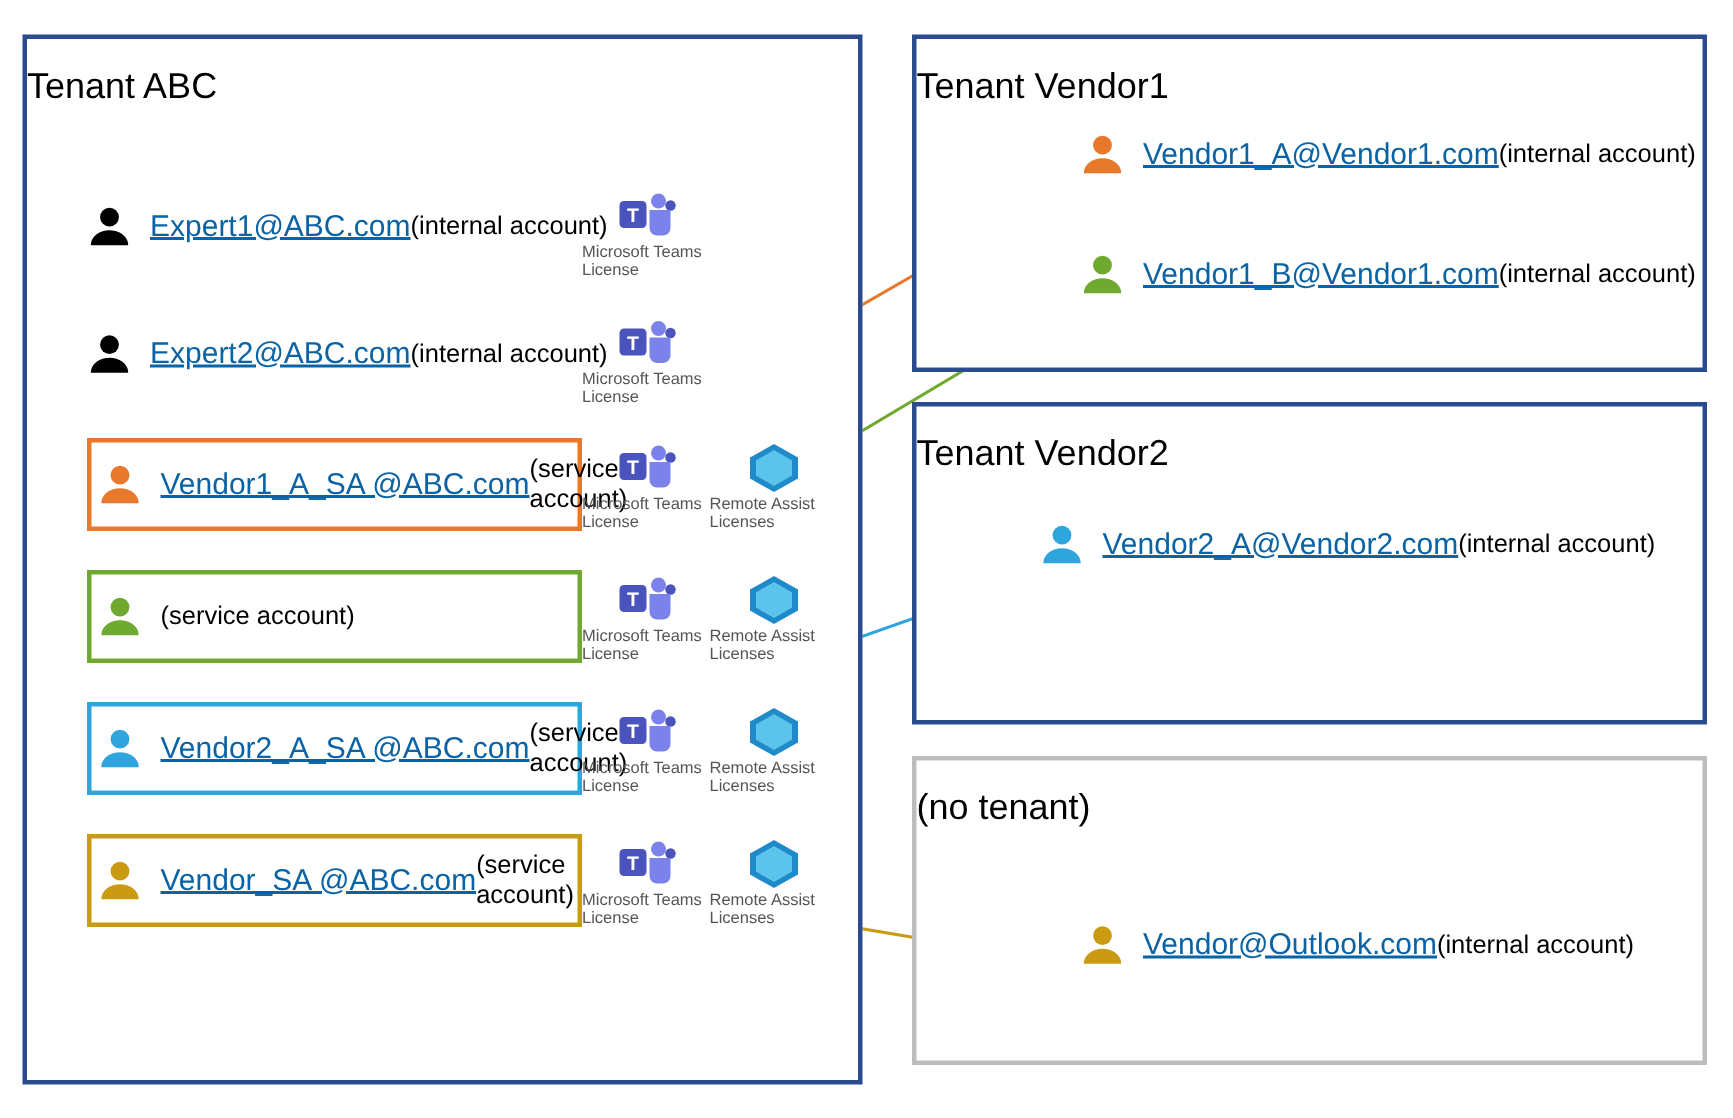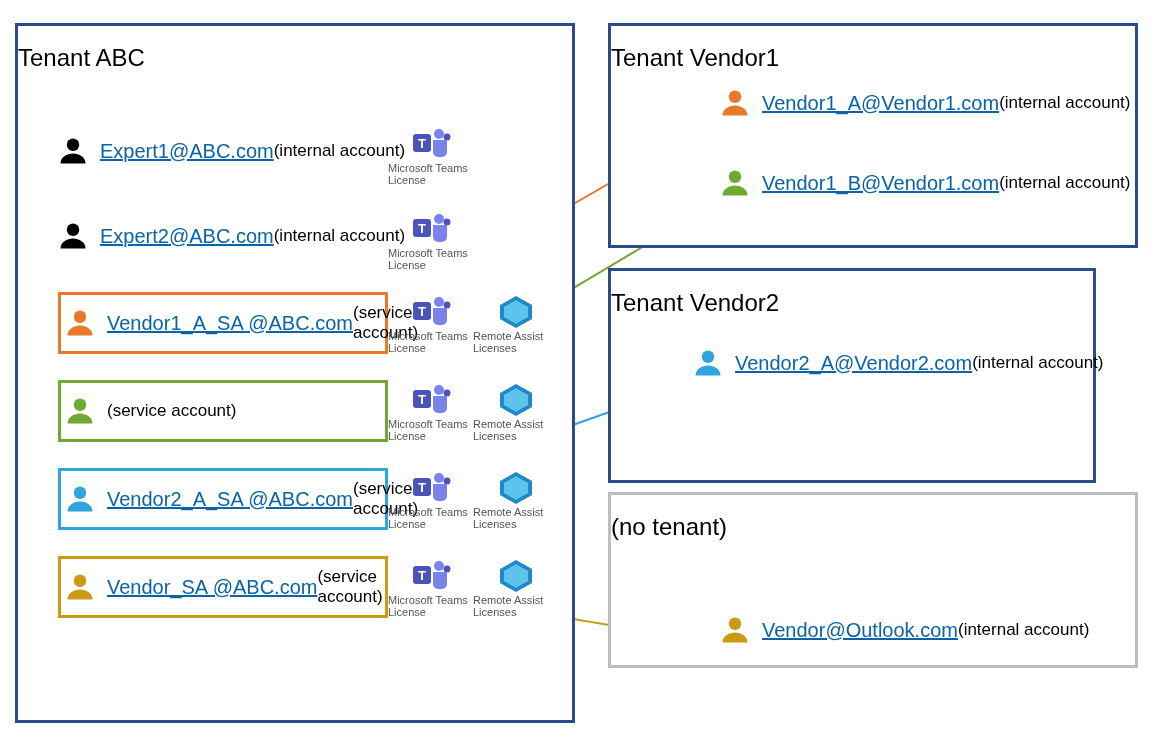--- a/index.html
+++ b/index.html
@@ -217,35 +217,35 @@
     <svg class="person-icon" viewBox="0 0 24 24" fill="#6FA92F">
         <circle cx="12" cy="7" r="5"></circle>
         <path d="M2 22c0-5 5-8 10-8s10 3 10 8z"></path>
       </svg>
     <div class="user-text">
       <a class="user-link" href="#">Vendor1_B@Vendor1.com</a>
       <span class="user-sub">(internal account)</span>
     </div>
   </div>
 
-  <div class="tenant-box" style="left:608px;top:268px;width:488px;height:215px">
+  <div class="tenant-box" style="left:608px;top:268px;width:530px;height:215px">
     <div class="tenant-title">Tenant Vendor2</div>
   </div>
   <div class="ext-user" style="left:693px;top:348px">
     <svg class="person-icon" viewBox="0 0 24 24" fill="#2FA5DE">
         <circle cx="12" cy="7" r="5"></circle>
         <path d="M2 22c0-5 5-8 10-8s10 3 10 8z"></path>
       </svg>
     <div class="user-text">
       <a class="user-link" href="#">Vendor2_A@Vendor2.com</a>
       <span class="user-sub">(internal account)</span>
     </div>
   </div>
 
-  <div class="tenant-box no-tenant-box" style="left:608px;top:492px;width:530px;height:176px">
+  <div class="tenant-box no-tenant-box" style="left:608px;top:504px;width:530px;height:206px">
     <div class="tenant-title">(no tenant)</div>
   </div>
   <div class="ext-user" style="left:720px;top:615px">
     <svg class="person-icon" viewBox="0 0 24 24" fill="#C99A12">
         <circle cx="12" cy="7" r="5"></circle>
         <path d="M2 22c0-5 5-8 10-8s10 3 10 8z"></path>
       </svg>
     <div class="user-text">
       <a class="user-link" href="#">Vendor@Outlook.com</a>
       <span class="user-sub">(internal account)</span>

